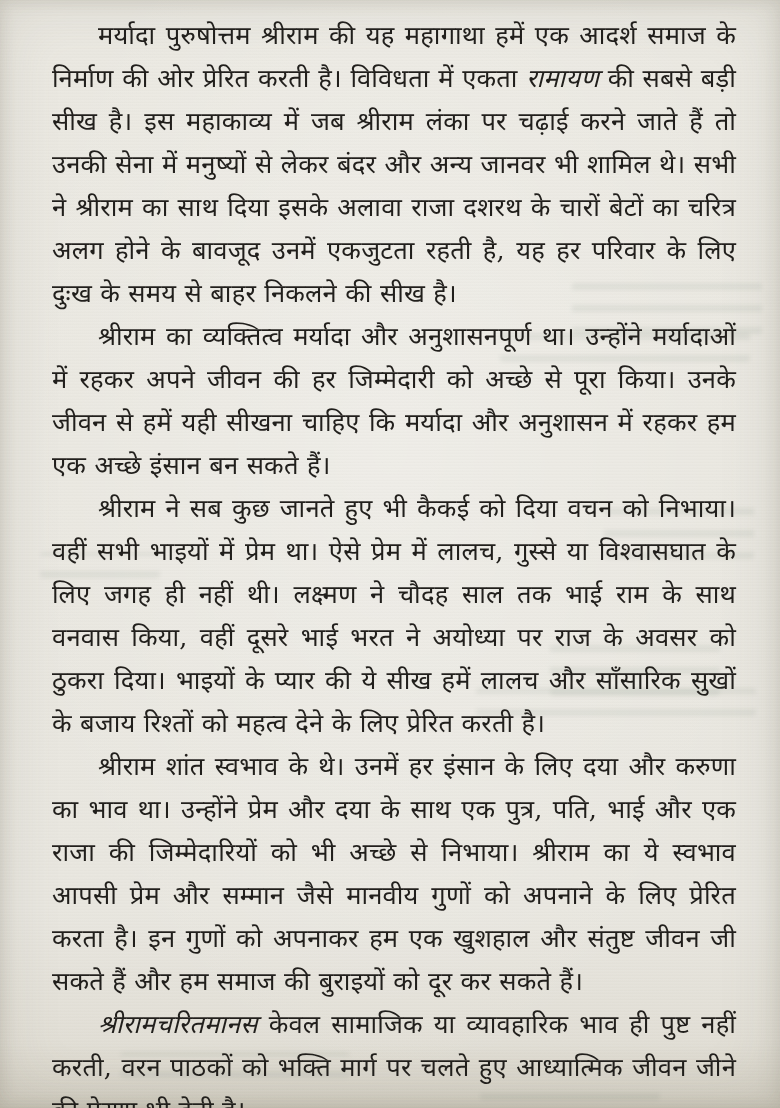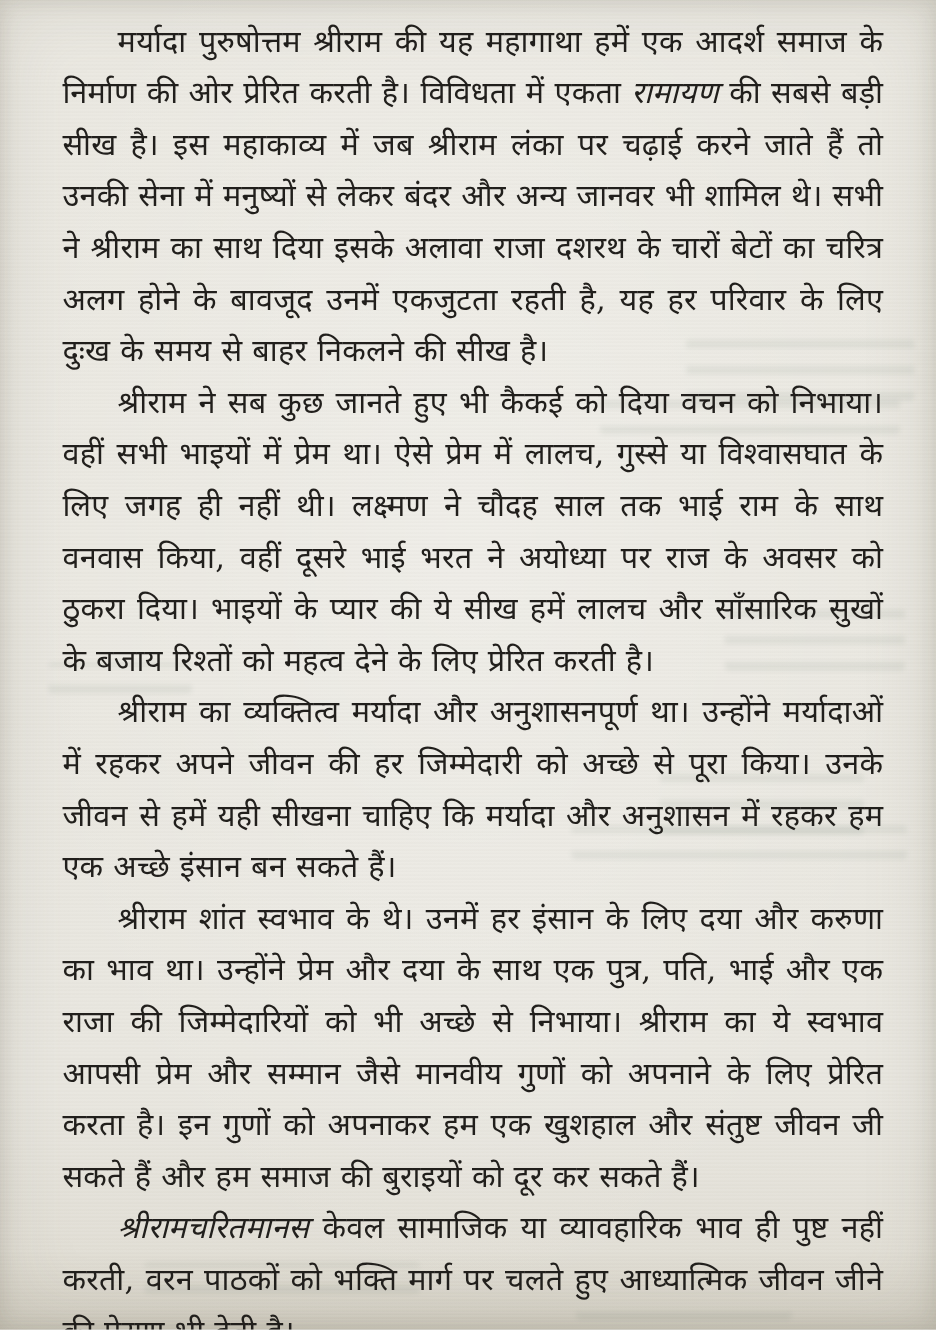--- a/index.html
+++ b/index.html
@@ -94,25 +94,25 @@
   <div class="bleed bleed-7"></div>
   <div class="bleed bleed-8"></div>
 
   <div class="text-block">
 
     <p>
       <span>मर्यादा पुरुषोत्तम श्रीराम की यह महागाथा हमें एक आदर्श समाज के निर्माण की ओर प्रेरित करती है। विविधता में एकता </span><span class="italic">रामायण</span><span> की सबसे बड़ी सीख है। इस महाकाव्य में जब श्रीराम लंका पर चढ़ाई करने जाते हैं तो उनकी सेना में मनुष्यों से लेकर बंदर और अन्य जानवर भी शामिल थे। सभी ने श्रीराम का साथ दिया इसके अलावा राजा दशरथ के चारों बेटों का चरित्र अलग होने के बावजूद उनमें एकजुटता रहती है, यह हर परिवार के लिए दुःख के समय से बाहर निकलने की सीख है।</span>
     </p>
 
     <p>
-      <span>श्रीराम ने सब कुछ जानते हुए भी कैकई को दिया वचन को निभाया। वहीं सभी भाइयों में प्रेम था। ऐसे प्रेम में लालच, गुस्से या विश्वासघात के लिए जगह ही नहीं थी। लक्ष्मण ने चौदह साल तक भाई राम के साथ वनवास किया, वहीं दूसरे भाई भरत ने अयोध्या पर राज के अवसर को ठुकरा दिया। भाइयों के प्यार की ये सीख हमें लालच और साँसारिक सुखों के बजाय रिश्तों को महत्व देने के लिए प्रेरित करती है।</span>
+      <span>श्रीराम का व्यक्तित्व मर्यादा और अनुशासनपूर्ण था। उन्होंने मर्यादाओं में रहकर अपने जीवन की हर जिम्मेदारी को अच्छे से पूरा किया। उनके जीवन से हमें यही सीखना चाहिए कि मर्यादा और अनुशासन में रहकर हम एक अच्छे इंसान बन सकते हैं।</span>
     </p>
 
     <p>
-      <span>श्रीराम का व्यक्तित्व मर्यादा और अनुशासनपूर्ण था। उन्होंने मर्यादाओं में रहकर अपने जीवन की हर जिम्मेदारी को अच्छे से पूरा किया। उनके जीवन से हमें यही सीखना चाहिए कि मर्यादा और अनुशासन में रहकर हम एक अच्छे इंसान बन सकते हैं।</span>
+      <span>श्रीराम ने सब कुछ जानते हुए भी कैकई को दिया वचन को निभाया। वहीं सभी भाइयों में प्रेम था। ऐसे प्रेम में लालच, गुस्से या विश्वासघात के लिए जगह ही नहीं थी। लक्ष्मण ने चौदह साल तक भाई राम के साथ वनवास किया, वहीं दूसरे भाई भरत ने अयोध्या पर राज के अवसर को ठुकरा दिया। भाइयों के प्यार की ये सीख हमें लालच और साँसारिक सुखों के बजाय रिश्तों को महत्व देने के लिए प्रेरित करती है।</span>
     </p>
 
     <p>
       <span>श्रीराम शांत स्वभाव के थे। उनमें हर इंसान के लिए दया और करुणा का भाव था।  उन्होंने प्रेम और दया के साथ एक पुत्र, पति, भाई और एक राजा की जिम्मेदारियों को भी अच्छे से निभाया। श्रीराम का ये स्वभाव आपसी प्रेम और सम्मान जैसे मानवीय गुणों को अपनाने के लिए प्रेरित करता है। इन गुणों को अपनाकर हम एक खुशहाल और संतुष्ट जीवन जी सकते हैं और हम समाज की बुराइयों को दूर कर सकते हैं।</span>
     </p>
 
     <p>
       <span class="italic">श्रीरामचरितमानस</span><span> केवल सामाजिक या व्यावहारिक भाव ही पुष्ट नहीं करती, वरन पाठकों को भक्ति मार्ग पर चलते हुए आध्यात्मिक जीवन जीने की प्रेरणा भी देती है।</span>
     </p>
 

